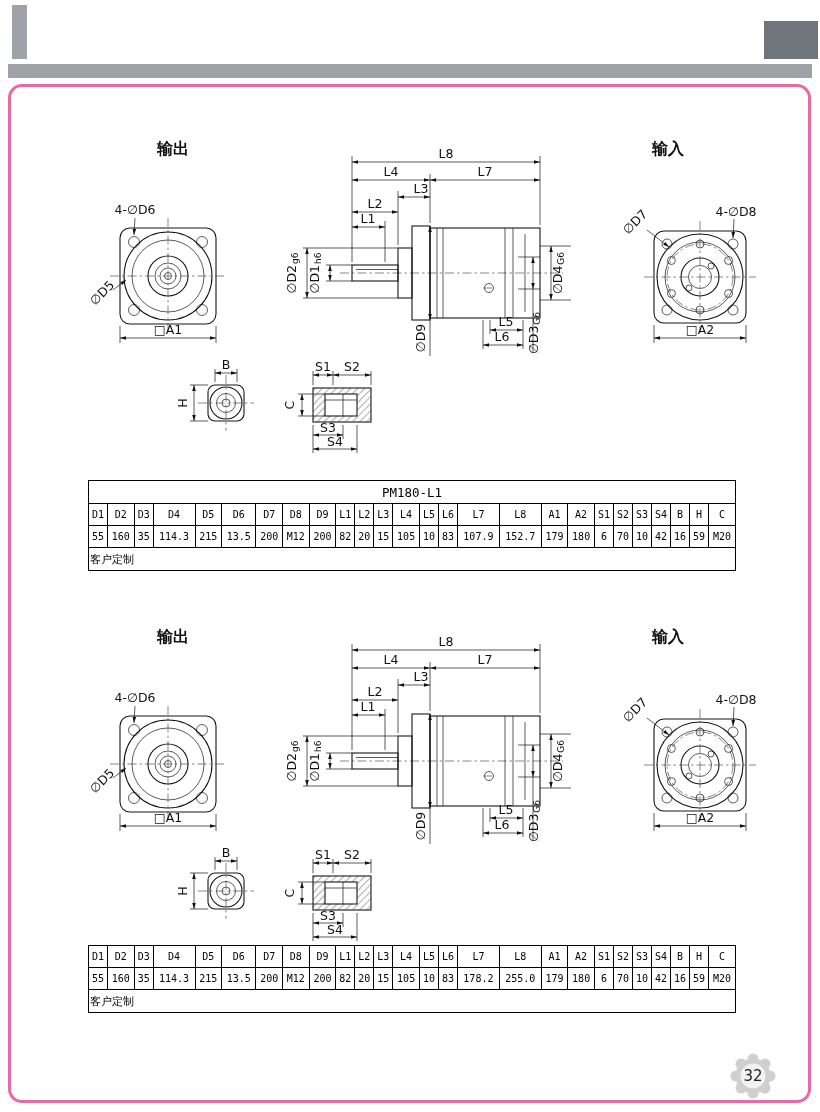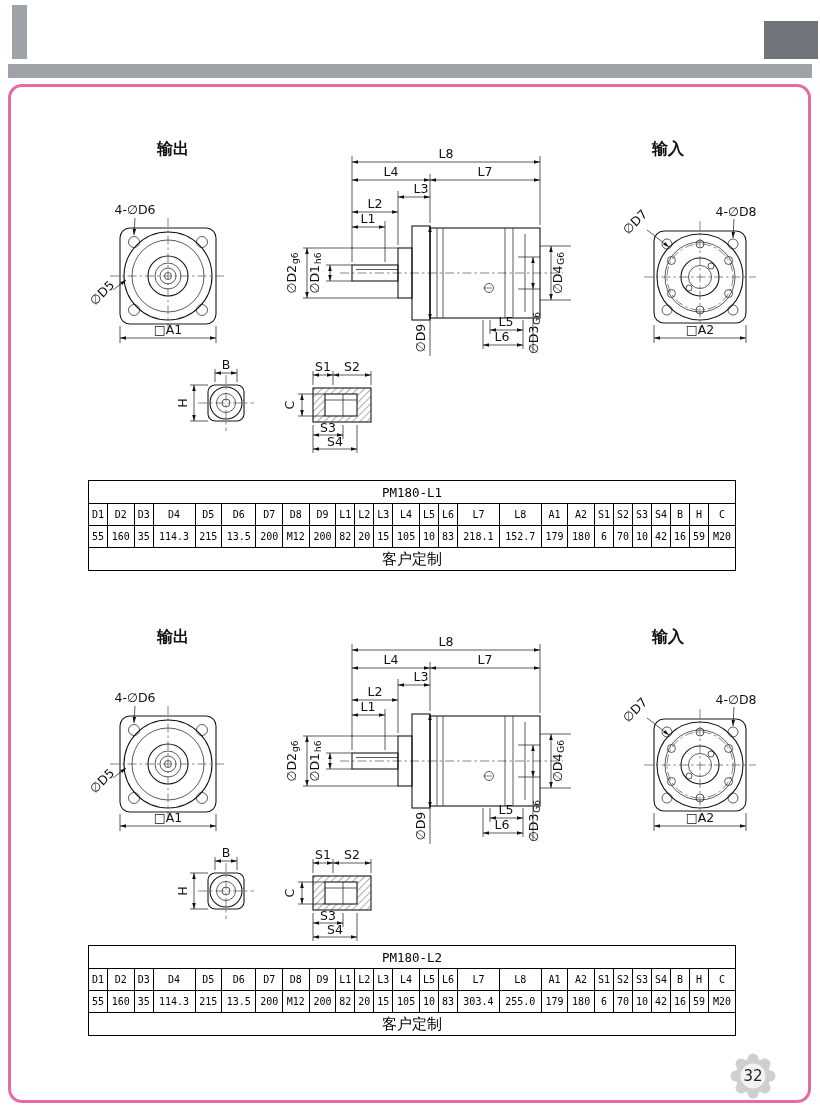--- a/index.html
+++ b/index.html
@@ -28,21 +28,21 @@
 
   
   .tablewrap{position:absolute;width:648px;}
   .t1{left:88px;top:480px;}
   .t2{left:88px;top:945px;}
   table.spec{border-collapse:collapse;width:648px;background:#fff;
              font-family:"DejaVu Sans Mono","Liberation Mono",monospace;}
   table.spec td{border:1px solid #000;text-align:center;height:21px;padding:0 1px;
                 font-size:10px;white-space:nowrap;color:#000;}
   table.spec td.title{font-size:12.5px;height:22px;}
-  table.spec td.footer{text-align:center;font-size:15px;height:22px;
+  table.spec td.footer{text-align:left;font-size:11px;height:22px;
                 font-family:"DejaVu Sans","Liberation Sans",sans-serif;}
   .pagenum-svg{position:absolute;left:724px;top:1051px;}
   .pagenum-svg text{font-family:"DejaVu Sans","Liberation Sans",sans-serif;
                 font-size:15px;fill:#222;text-anchor:middle;}
 </style>
 </head>
 <body>
 
 <div class="canvas">
 
@@ -282,21 +282,21 @@
             <td>13.5</td>
             <td>200</td>
             <td>M12</td>
             <td>200</td>
             <td>82</td>
             <td>20</td>
             <td>15</td>
             <td>105</td>
             <td>10</td>
             <td>83</td>
-            <td>218.1</td>
+            <td>107.9</td>
             <td>152.7</td>
             <td>179</td>
             <td>180</td>
             <td>6</td>
             <td>70</td>
             <td>10</td>
             <td>42</td>
             <td>16</td>
             <td>59</td>
             <td>M20</td>
@@ -308,23 +308,20 @@
     </table>
   </div>
 
   <svg class="drawing s2" width="690" height="330" viewBox="0 0 690 330">
     <use href="#gbx"></use>
   </svg>
 
   <div class="tablewrap t2">
     <table class="spec">
       <tbody>
-        <tr>
-          <td class="title" colspan="26">PM180-L2</td>
-        </tr>
         <tr>
             <td>D1</td>
             <td>D2</td>
             <td>D3</td>
             <td>D4</td>
             <td>D5</td>
             <td>D6</td>
             <td>D7</td>
             <td>D8</td>
             <td>D9</td>
@@ -355,21 +352,21 @@
             <td>13.5</td>
             <td>200</td>
             <td>M12</td>
             <td>200</td>
             <td>82</td>
             <td>20</td>
             <td>15</td>
             <td>105</td>
             <td>10</td>
             <td>83</td>
-            <td>303.4</td>
+            <td>178.2</td>
             <td>255.0</td>
             <td>179</td>
             <td>180</td>
             <td>6</td>
             <td>70</td>
             <td>10</td>
             <td>42</td>
             <td>16</td>
             <td>59</td>
             <td>M20</td>

